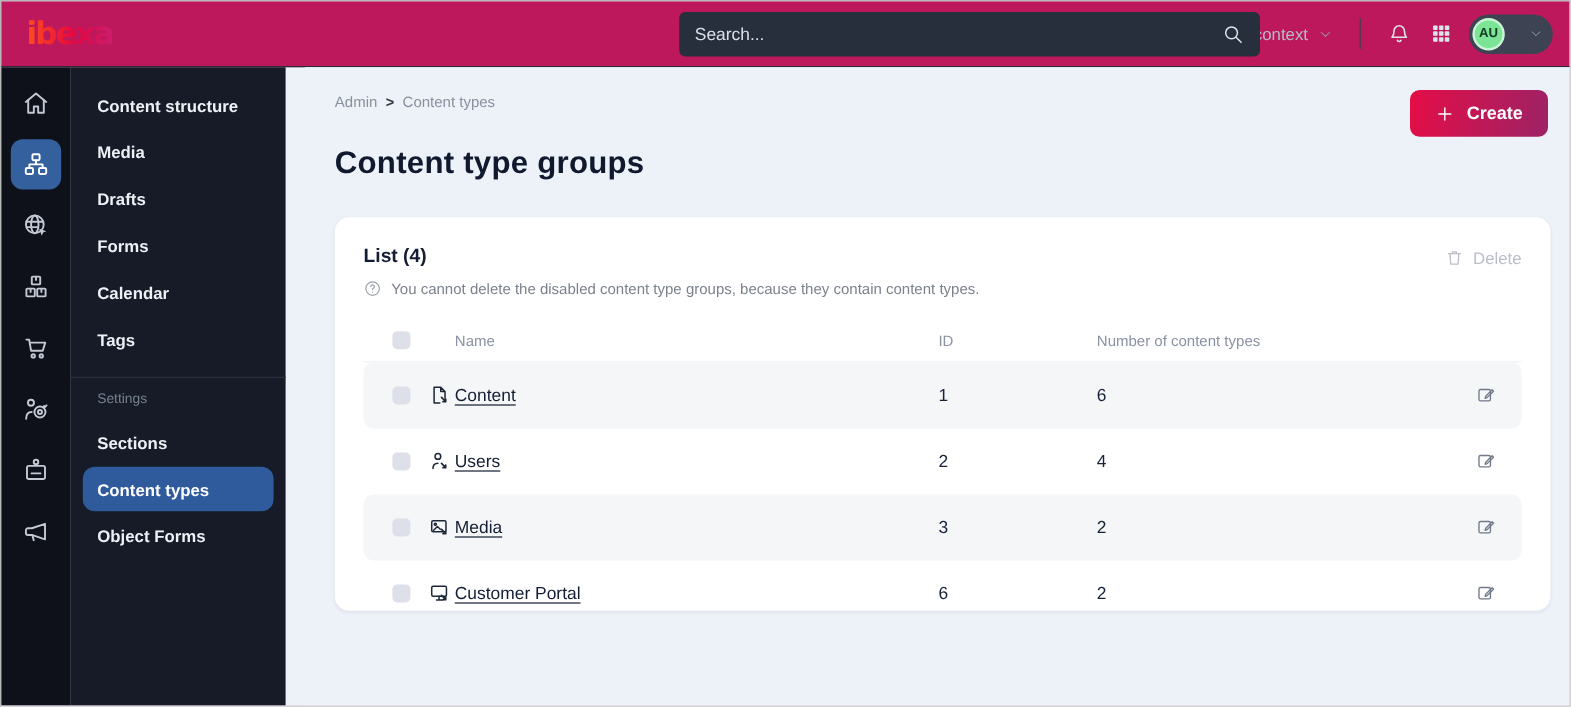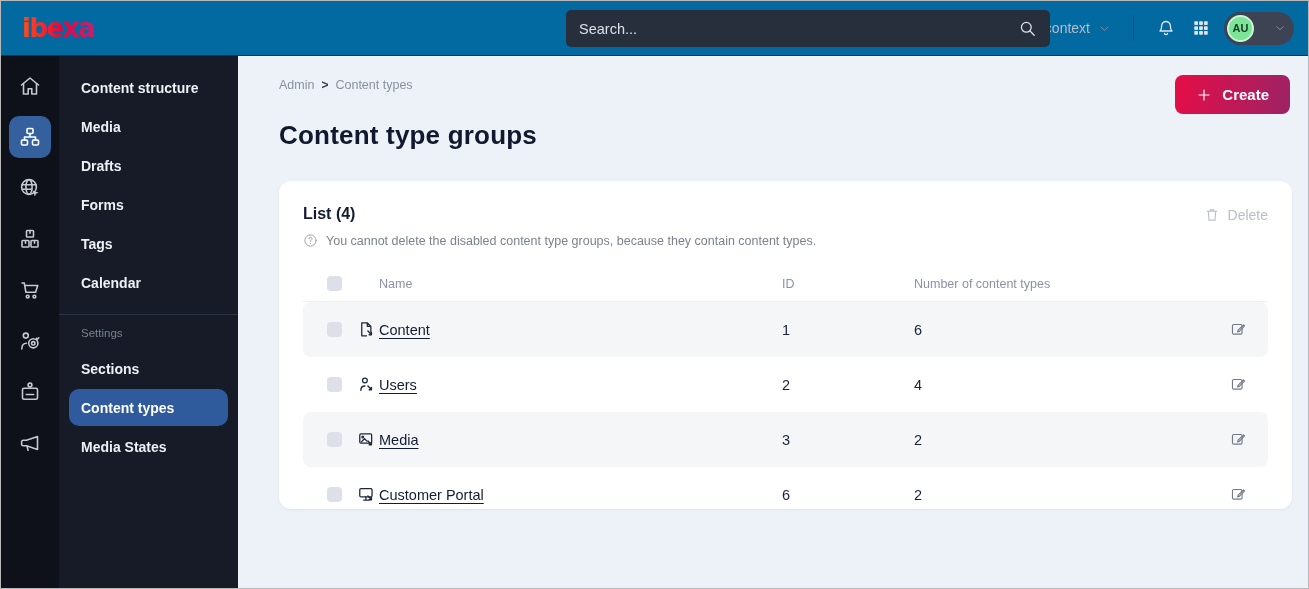--- a/index.html
+++ b/index.html
@@ -7,21 +7,21 @@
   body { font-family:"Liberation Sans", sans-serif; }
 
   .screen{
     width:1309px; height:589px; border:1px solid #b9b9b9;
     background:#edf2f9; overflow:hidden; position:relative;
     display:flex; flex-direction:column;
   }
 
   
   .topbar{
-    height:55px; flex:0 0 55px; background:#0369a1;
+    height:55px; flex:0 0 55px; background:#be185d;
     border-bottom:1px solid #262d3b;
     display:flex; align-items:center; padding:0 14px 0 20px; position:relative;
   }
   .logo{ display:flex; align-items:center; cursor:pointer; }
   .searchbox{
     position:absolute; left:565px; top:9px; width:484px; height:37px;
     background:#272e3c; border-radius:5px; display:flex; align-items:center;
     padding:0 13px; color:#dfe3ea;
   }
   .searchbox input{
@@ -283,27 +283,27 @@
             </svg>
         </span>
       </button>
     </nav>
 
     <nav class="panel">
       <button class="panel-item">Content structure</button>
       <button class="panel-item">Media</button>
       <button class="panel-item">Drafts</button>
       <button class="panel-item">Forms</button>
+      <button class="panel-item">Calendar</button>
       <button class="panel-item">Tags</button>
-      <button class="panel-item">Calendar</button>
       <hr class="panel-divider">
       <div class="panel-section-label">Settings</div>
       <button class="panel-item">Sections</button>
       <button class="panel-item active">Content types</button>
-      <button class="panel-item">Media States</button>
+      <button class="panel-item">Object Forms</button>
     </nav>
 
     <main class="main">
       <div class="breadcrumb">
         <span class="bc-link">Admin</span>
         <span class="sep">&gt;</span>
         <span>Content types</span>
       </div>
 
       <button class="create-btn">

